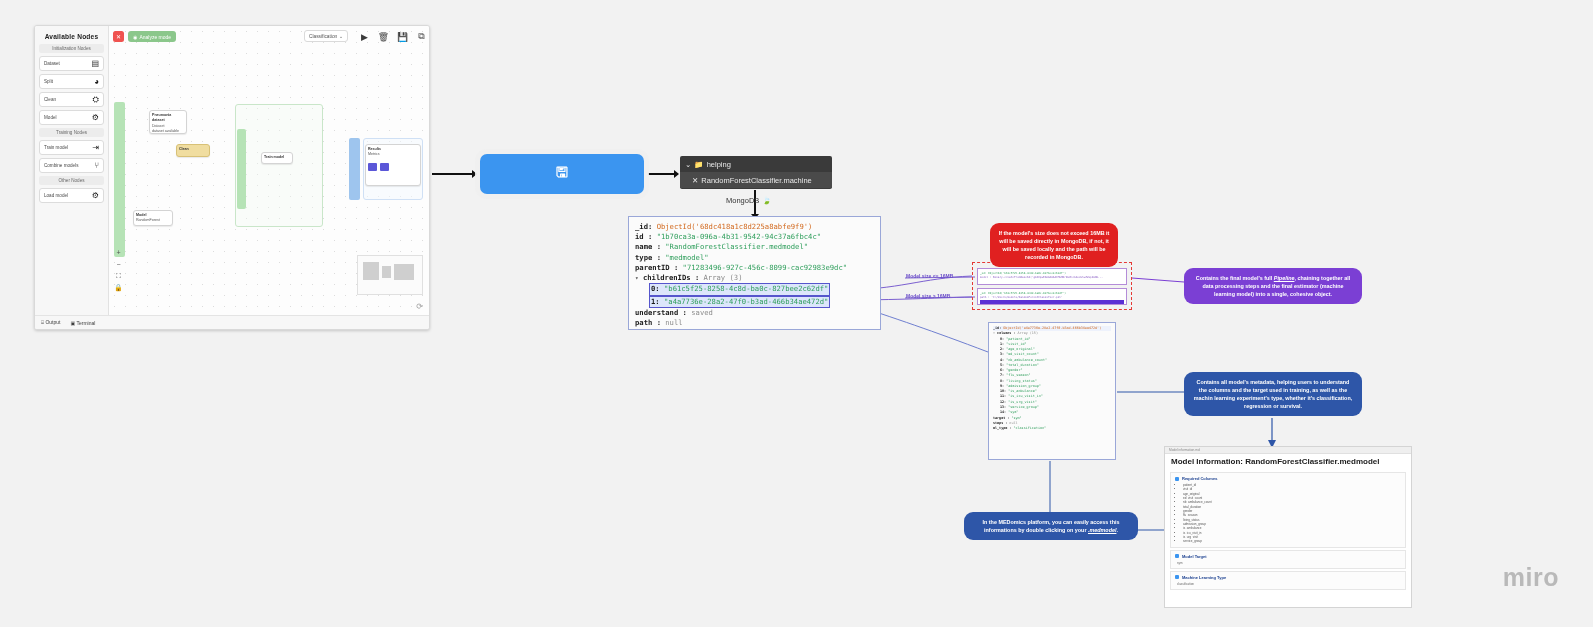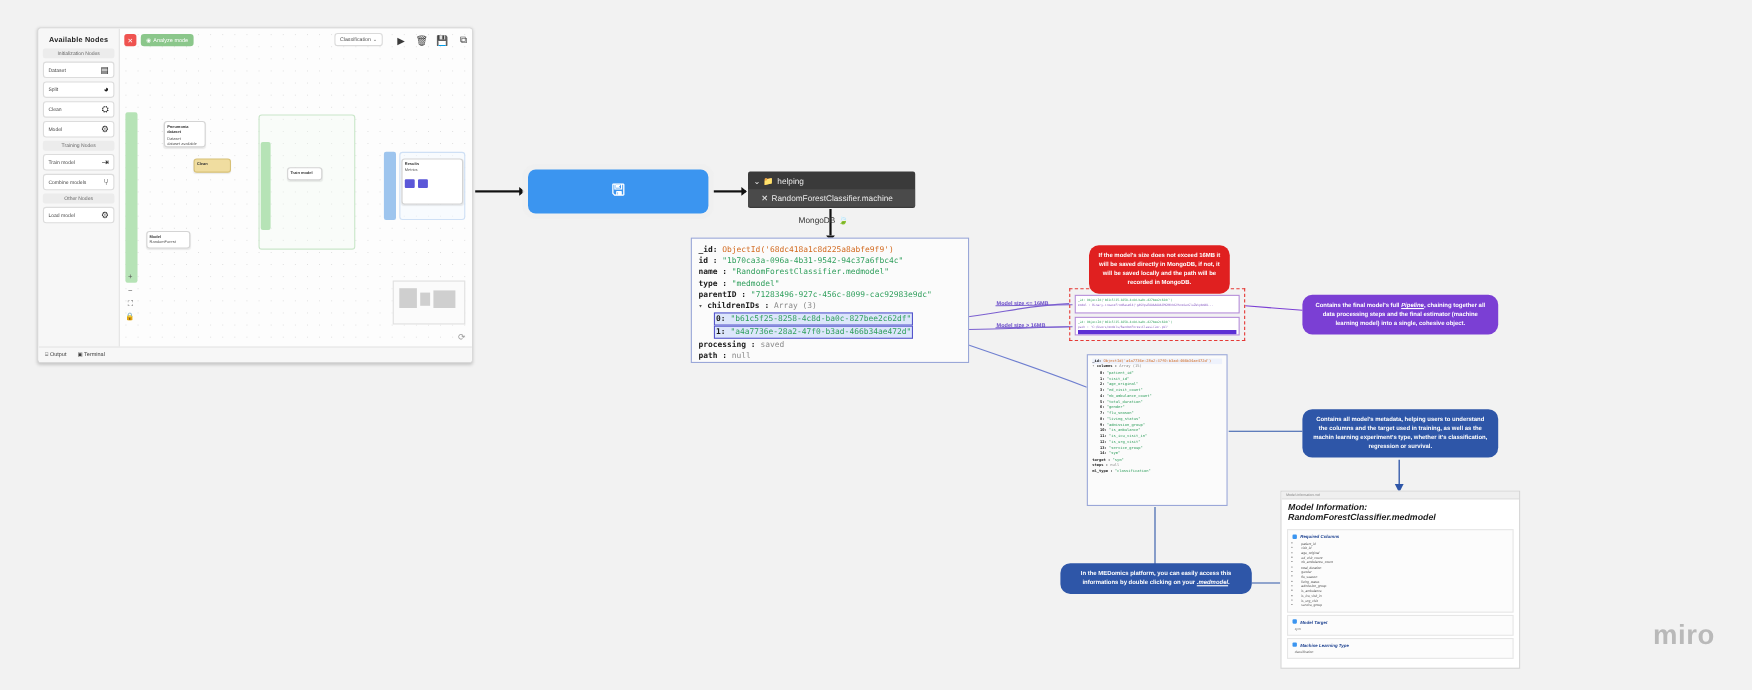--- a/index.html
+++ b/index.html
@@ -197,22 +197,22 @@
   }
   #meta-panel .k { font-weight:bold; color:#1b1b1b; }
   #meta-panel .s { color:#2e9e5b; }
   #meta-panel .o { color:#d2691e; }
   #meta-panel .g { color:#8a8a8a; }
   #meta-panel .hl { background:#eef2fc; display:block; }
   #meta-panel .ind { padding-left:7px; }
 
   
   #info-panel {
-    left:1164px; top:446px; width:218px; height:162px;
-    background:#fff; border:1px solid #d4d4d4; overflow:hidden;font-style:italic;
+    left:1164px; top:446px; width:248px; height:162px;
+    background:#fff; border:1px solid #d4d4d4; overflow:hidden;
   }
   #info-panel .tabbar { height:7px; background:#efefef; border-bottom:1px solid #e0e0e0;
     font-size:3.2px; color:#888; padding-left:4px; display:flex; align-items:center; }
   #info-panel .title { font-size:8px; font-weight:bold; color:#1c1c1c; padding:3px 6px 4px 6px; }
   #info-panel .sec {
     margin:2px 5px; border:1px solid #e6e6e6; background:#fcfcfc; padding:3px 4px;
   }
   #info-panel .sec .sh {
     font-size:4px; font-weight:bold; color:#1a3f8f;
     display:flex; align-items:center; gap:3px;
@@ -422,21 +422,21 @@
     <span class="k">childrenIDs</span><span class="k"> :</span>
     <span class="arr">Array (3)</span>
   </div>
   <div>
     <span class="jsel"><span class="k">0</span><span class="k">:</span> <span class="s">"b61c5f25-8258-4c8d-ba0c-827bee2c62df"</span></span>
   </div>
   <div>
     <span class="jsel"><span class="k">1</span><span class="k">:</span> <span class="s">"a4a7736e-28a2-47f0-b3ad-466b34ae472d"</span></span>
   </div>
   <div class="jrow">
-    <span class="k">processing</span><span class="k"> :</span>
+    <span class="k">understand</span><span class="k"> :</span>
     <span class="grey">saved</span>
   </div>
   <div class="jrow">
     <span class="k">path</span><span class="k"> :</span>
     <span class="grey">null</span>
   </div>
 </div>
 
 <div class="abs lbl-size" style="left:906px; top:273px;">Model size &lt;= 16MB</div>
 <div class="abs lbl-size" style="left:906px; top:293px;">Model size &gt; 16MB</div>

